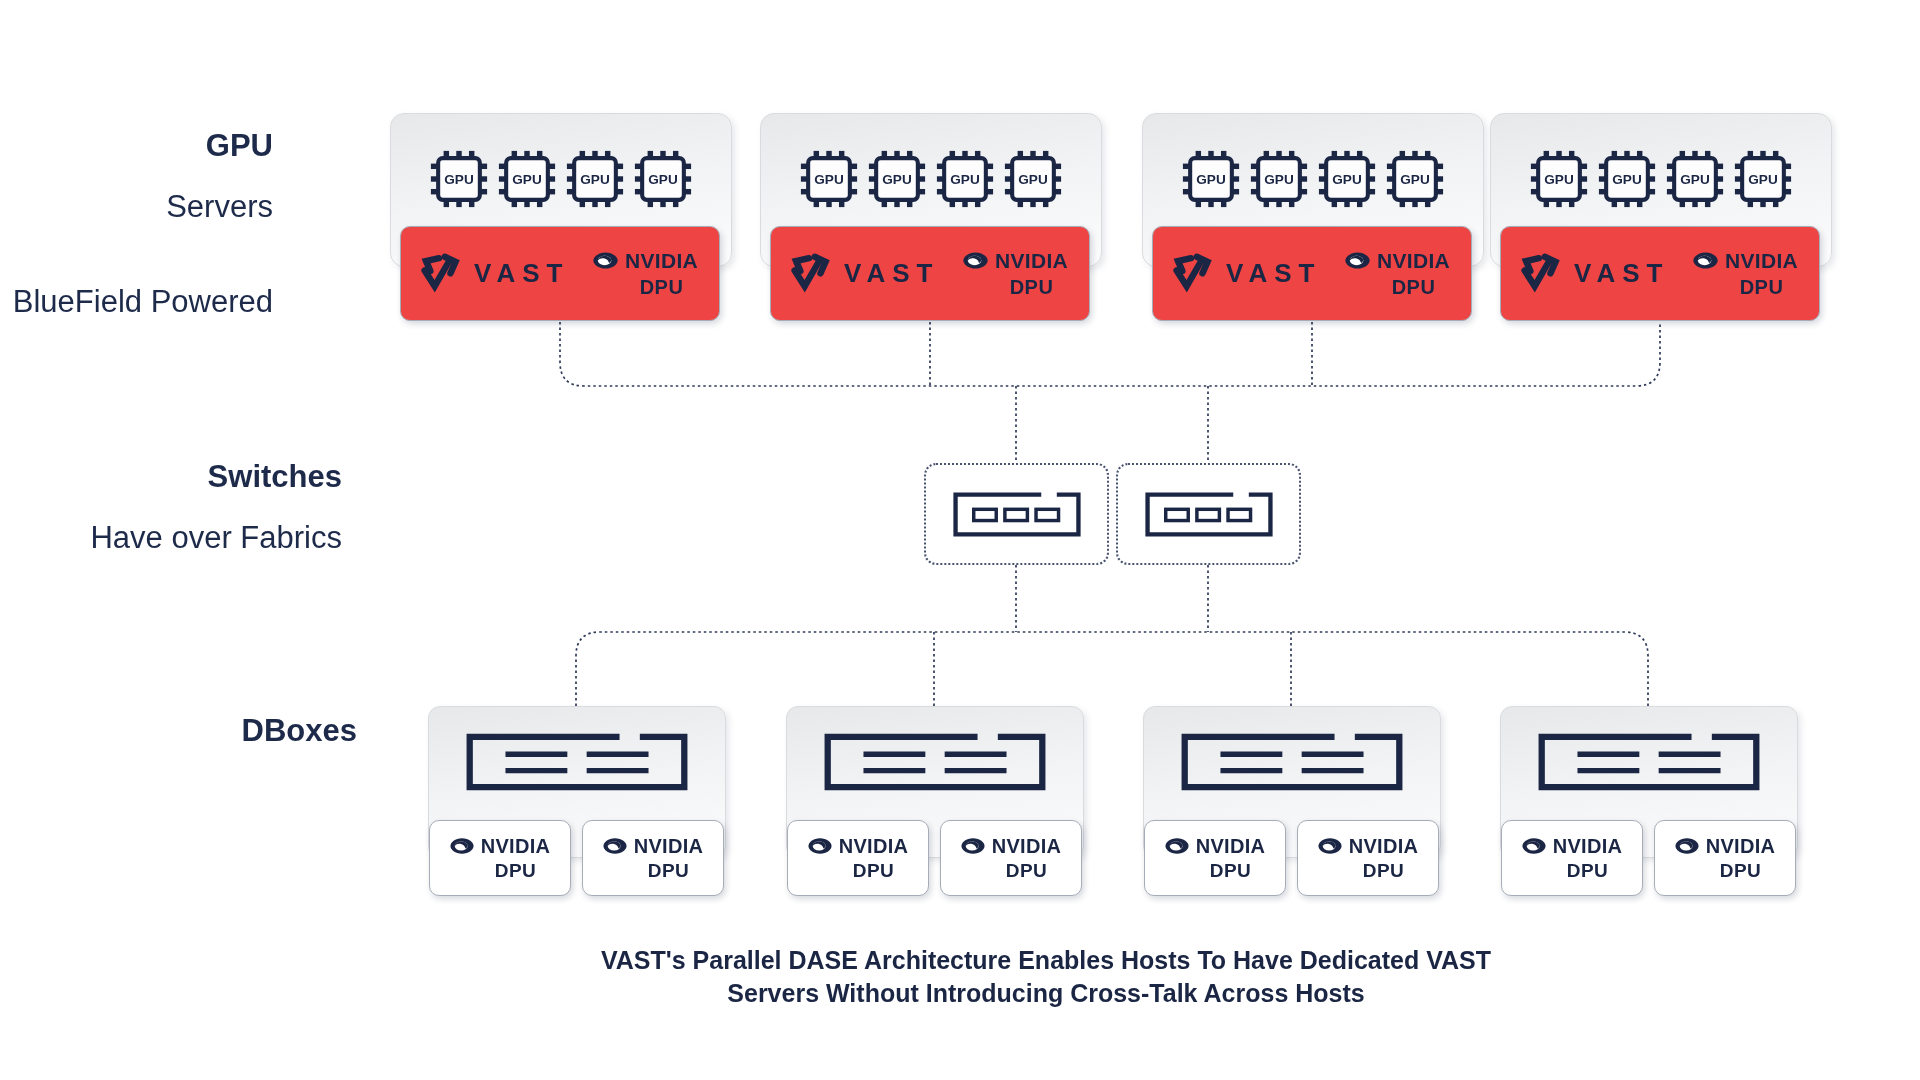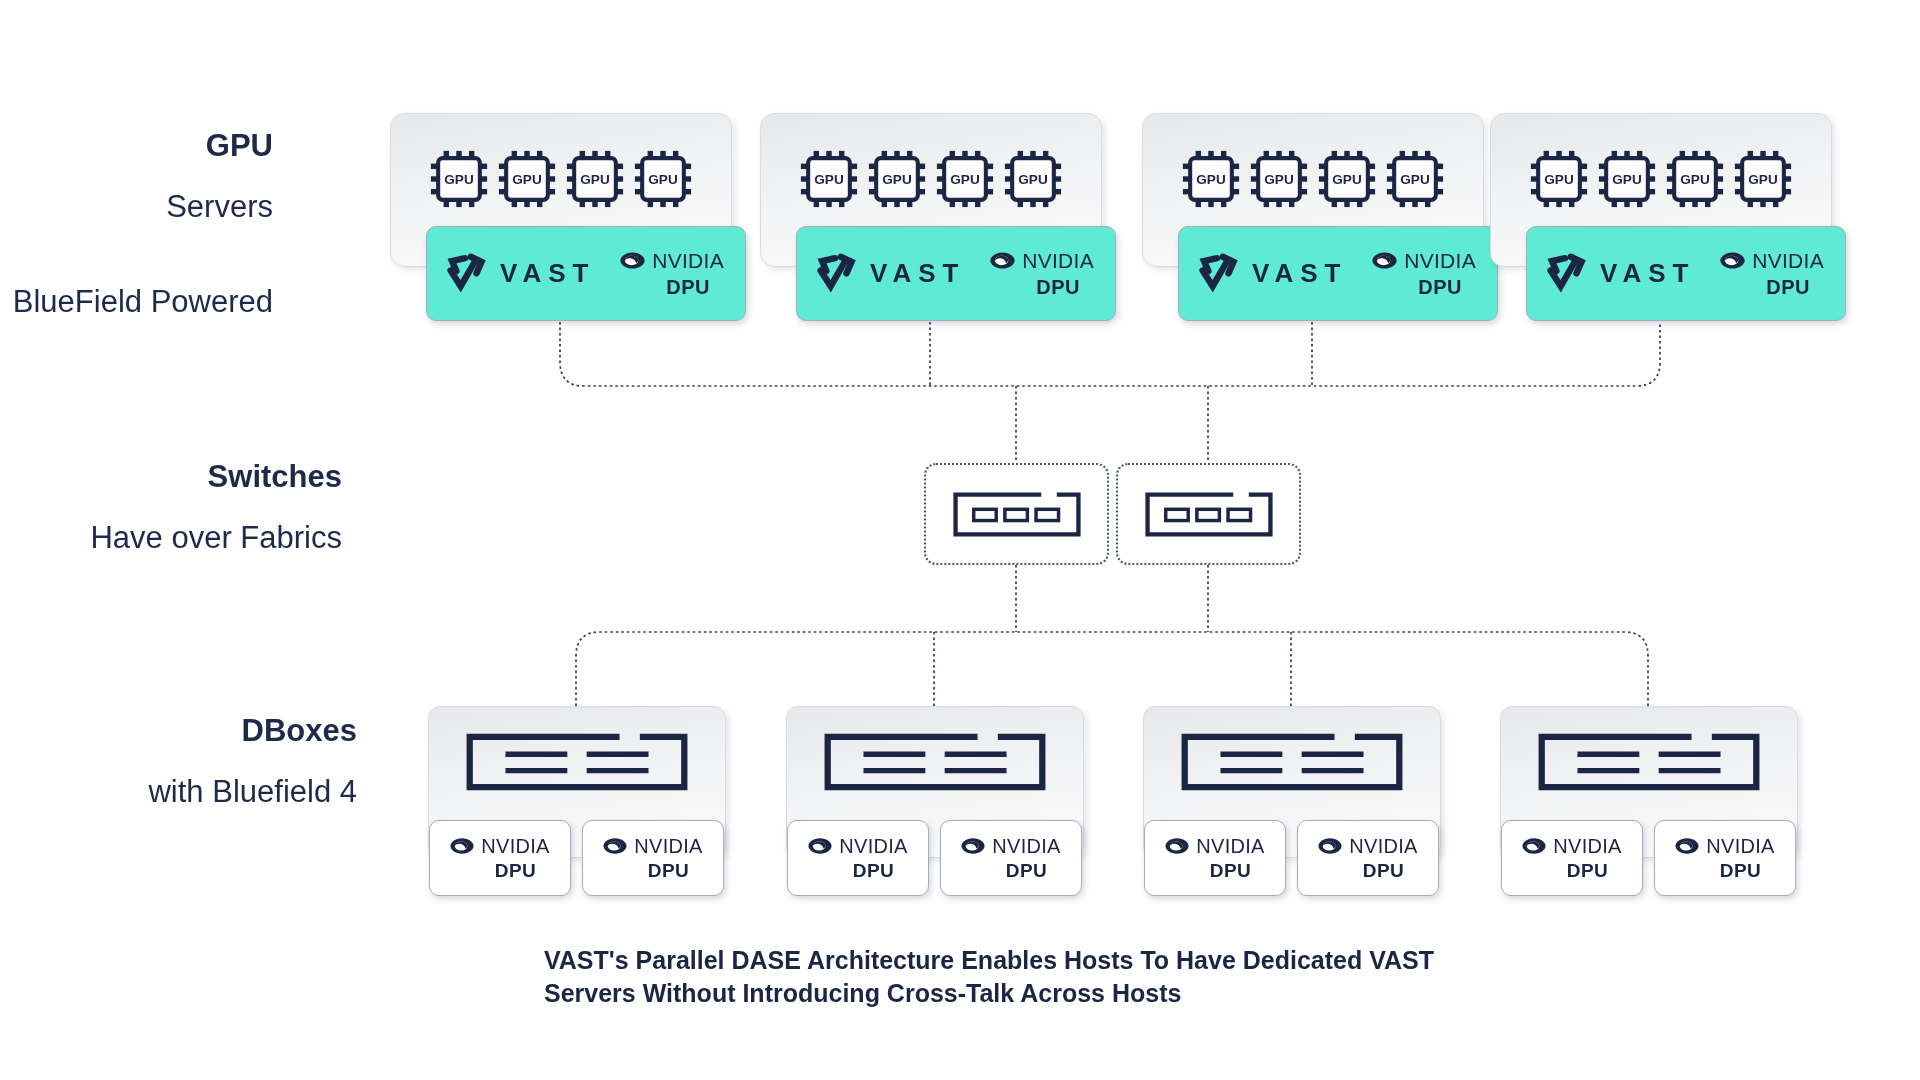--- a/index.html
+++ b/index.html
@@ -27,33 +27,33 @@
     position:absolute; top:0; left:0; width:340px; height:152px;
     border-radius:14px; border:1px solid #d9dbde;
     background:linear-gradient(172deg, #e7e8ea 0%, #f2f3f4 48%, #fcfcfd 100%);
     box-shadow:3px 3px 6px rgba(70,80,100,0.13);
   }
   .chip-row { position:absolute; top:36px; left:0; right:0; display:flex; justify-content:center; gap:10px; }
   .gpu-chip { width:58px; height:58px; }
 
   .cnode-card {
     position:absolute; top:113px; left:10px; width:320px; height:95px;
-    background:#5eead4; border:1.5px solid #a7adb8; border-radius:10px;
+    background:#ef4444; border:1.5px solid #a7adb8; border-radius:10px;
     box-shadow:2px 3px 6px rgba(30,40,70,0.18);
     display:flex; align-items:center; justify-content:space-between;
-    padding:0 21px 0 15px; box-sizing:border-box;margin-left:26px;
+    padding:0 21px 0 15px; box-sizing:border-box;
   }
   .vast-brand { display:flex; align-items:center; }
   .vast-mark { width:46px; height:46px; }
   .vast-text { font-size:26px; font-weight:bold; letter-spacing:7px; color:#1b2644; margin-left:12px; }
 
   .nvidia-block { display:flex; flex-direction:column; align-items:center; line-height:1; }
   .nvidia-row { display:flex; align-items:center; gap:6px; }
   .nvidia-eye { width:27px; height:19px; }
-  .nvidia-text { font-size:21px; font-weight:400; color:#1b2644; letter-spacing:0.3px; }
+  .nvidia-text { font-size:21px; font-weight:700; color:#1b2644; letter-spacing:0.3px; }
   .dpu-text { font-size:20px; font-weight:700; color:#1b2644; margin-top:6px; margin-left:33px; letter-spacing:0.5px; }
 
   
   .switch-box {
     position:absolute; top:463px; width:185px; height:102px; box-sizing:border-box;
     border:2px dotted #47536f; border-radius:12px; background:#ffffff;
     display:flex; align-items:center; justify-content:center;
   }
   .switch-icon { width:148px; height:45px; }
 
@@ -72,21 +72,21 @@
     width:140px; height:74px; background:#ffffff; border:1.5px solid #a7adb8; border-radius:10px;
     box-shadow:2px 3px 6px rgba(30,40,70,0.18);
     display:flex; align-items:center; justify-content:center;
   }
   .dpu-card .nvidia-text { font-size:20px; }
   .dpu-card .nvidia-eye { width:26px; height:18px; }
   .dpu-card .dpu-text { font-size:19px; margin-left:32px; margin-top:5px; }
 
   
   .caption {
-    position:absolute; top:944px; left:544px; width:1004px; 
+    position:absolute; top:944px; left:544px; width:1004px; text-align:center;
     font-size:25px; font-weight:bold; line-height:33px; color:#1b2644;
   }
 </style>
 </head>
 <body>
 
 <div class="canvas">
 
   <svg class="connectors" viewBox="0 0 1920 1080">
     <g fill="none" stroke="#2e3a58" stroke-width="1.7" stroke-dasharray="2.5 3">
@@ -109,21 +109,20 @@
   </div>
   <div class="tier-label label-cnodes">
     <div class="t-reg">BlueField Powered</div>
   </div>
   <div class="tier-label label-switches">
     <div class="t-bold">Switches</div>
     <div class="t-reg">Have over Fabrics</div>
   </div>
   <div class="tier-label label-dboxes">
     <div class="t-bold">DBoxes</div>
-    <div class="t-reg">with Bluefield 4</div>
   </div>
 
   <div class="server-group" style="left:390px;">
     <div class="server-box">
       <div class="chip-row">
         <svg class="gpu-chip" viewBox="0 0 64 64">
             <g fill="#1b2644">
               <rect x="15" y="1" width="6" height="10"></rect>
               <rect x="29" y="1" width="6" height="10"></rect>
               <rect x="43" y="1" width="6" height="10"></rect>

